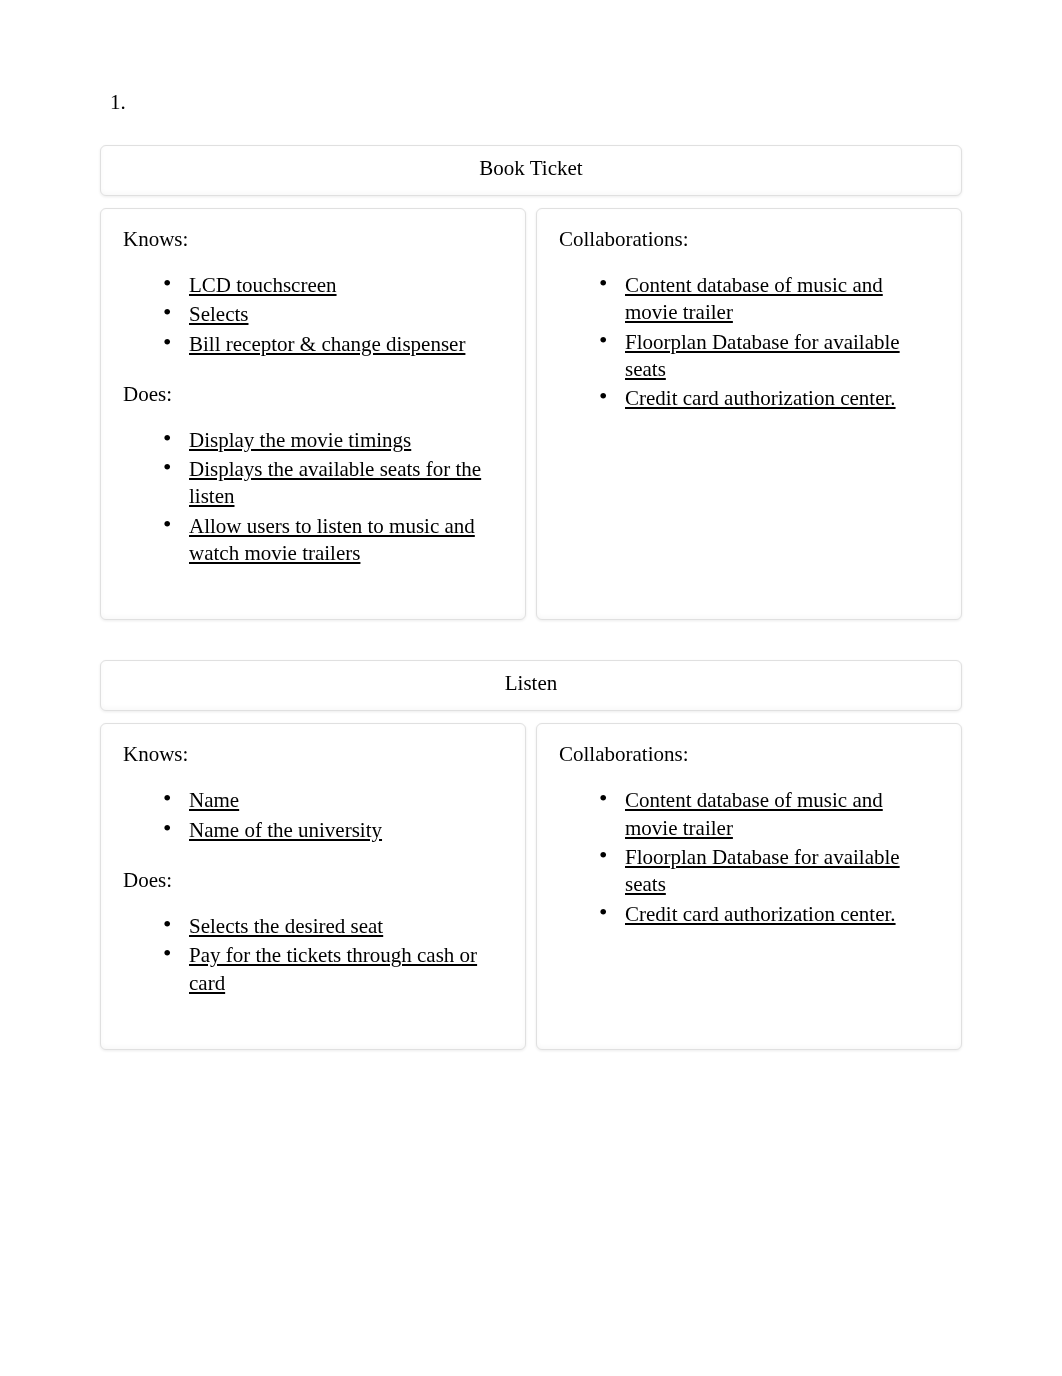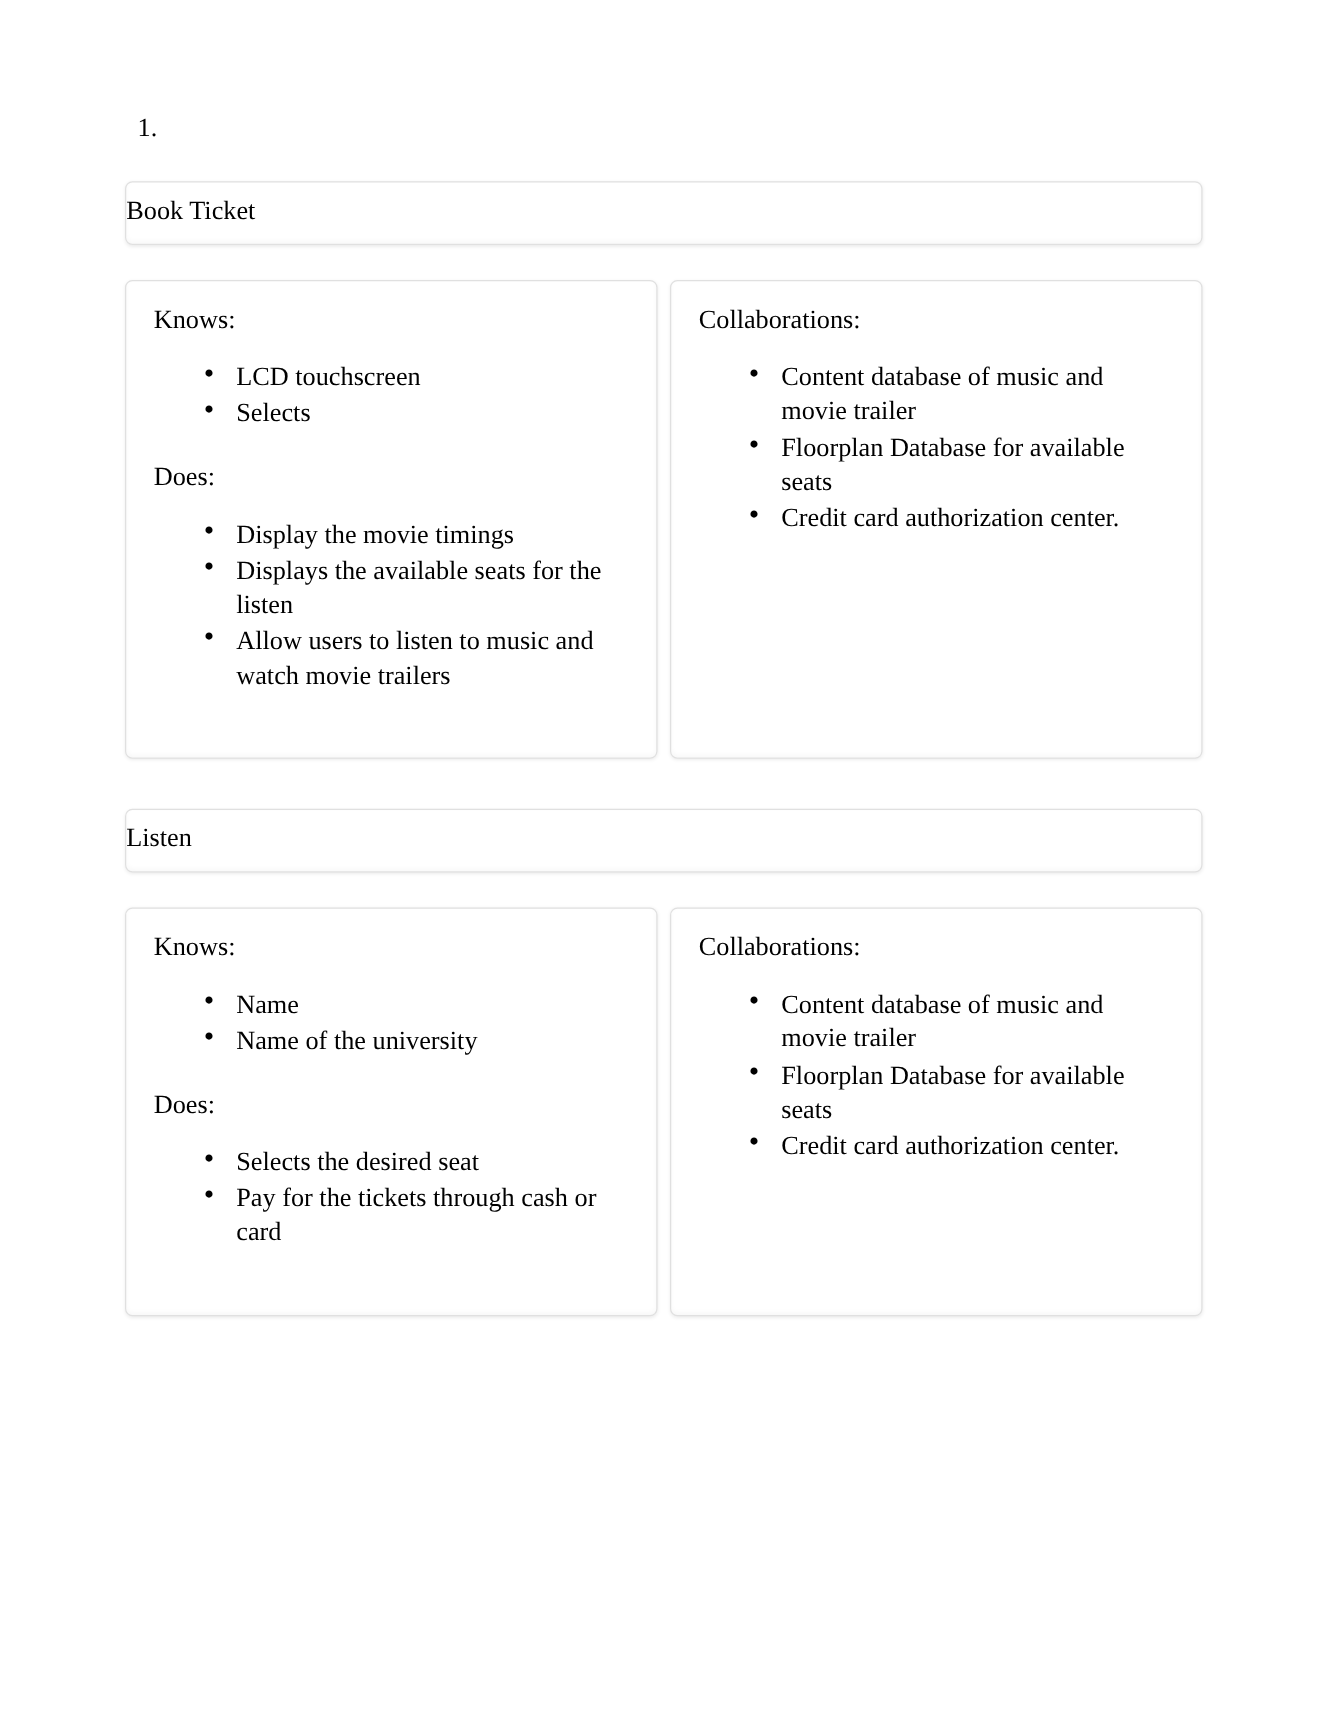--- a/index.html
+++ b/index.html
@@ -20,23 +20,23 @@
       margin-bottom: 30px;
       margin-left: 10px;
     }
     .card-container {
       margin-bottom: 40px;
     }
     .card-header {
       border: 1px solid #e0e0e0;
       border-radius: 6px;
       background: #ffffff;
-      text-align: left;
+      text-align: center;
       padding: 10px 0 14px 0;
-      margin-bottom: 28px;
+      margin-bottom: 12px;
       box-shadow: 0 1px 3px rgba(0,0,0,0.08), inset 0 -2px 4px rgba(0,0,0,0.03);
     }
     .card-body {
       display: flex;
       gap: 10px;
     }
     .card-column {
       flex: 1;
       border: 1px solid #e0e0e0;
       border-radius: 6px;
@@ -50,20 +50,21 @@
     .bullet-list {
       list-style: none;
       padding-left: 40px;
       margin-bottom: 24px;
     }
     .bullet-list li {
       position: relative;
       padding-left: 26px;
       line-height: 1.3;
       margin-bottom: 2px;
+      text-decoration: underline;
     }
     .bullet-list li::before {
       content: "•";
       position: absolute;
       left: 0;
       top: -4px;
       font-size: 24px;
     }
   </style>
 </head>
@@ -72,20 +73,21 @@
 <div class="list-number">1.</div>
 
 <div class="card-container">
   <div class="card-header">Book Ticket</div>
   <div class="card-body">
     <div class="card-column">
       <div class="section-label">Knows:</div>
       <ul class="bullet-list">
         <li>LCD touchscreen</li>
         <li>Selects</li>
+        <li>Bill receptor &amp; change dispenser</li>
       </ul>
       <div class="section-label">Does:</div>
       <ul class="bullet-list">
         <li>Display the movie timings</li>
         <li>Displays the available seats for the listen</li>
         <li>Allow users to listen to music and watch movie trailers</li>
       </ul>
     </div>
     <div class="card-column">
       <div class="section-label">Collaborations:</div>

